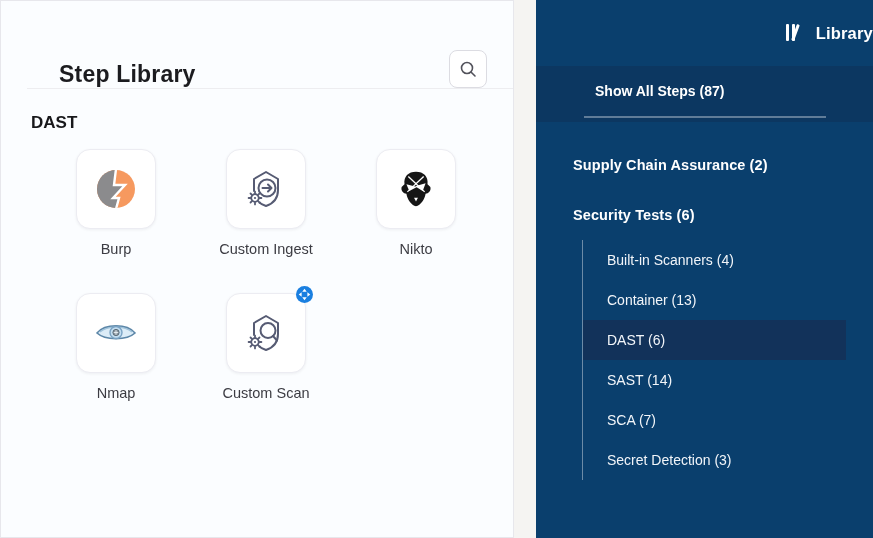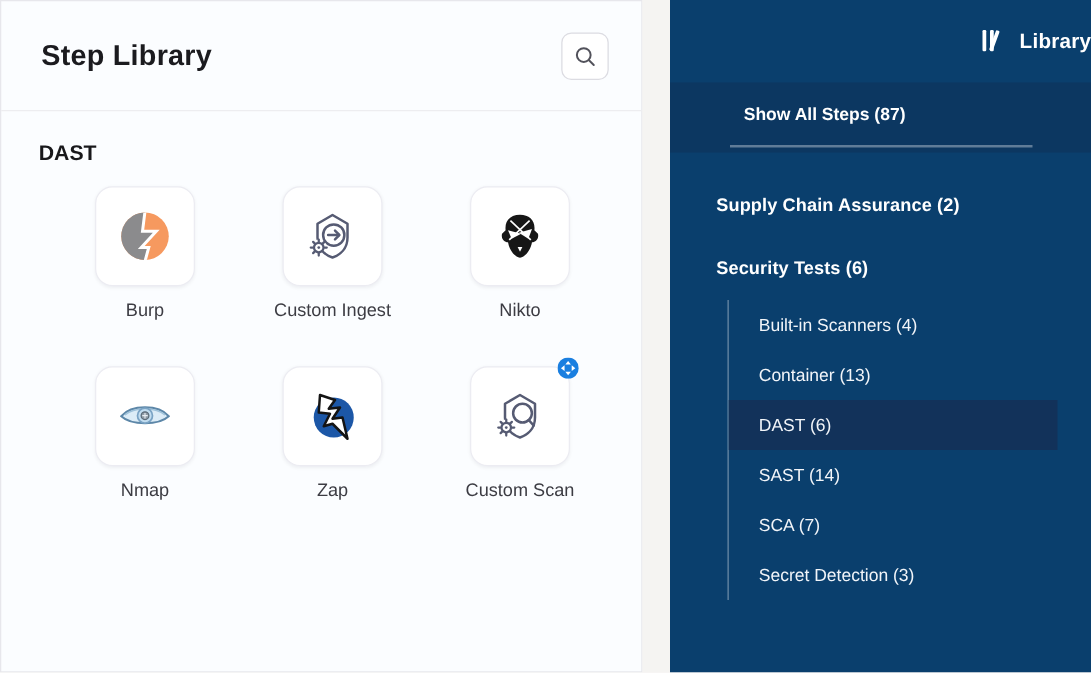--- a/index.html
+++ b/index.html
@@ -3,23 +3,23 @@
 <meta charset="utf-8">
 <style>
   * { margin:0; padding:0; box-sizing:border-box; }
   html,body { width:873px; height:538px; overflow:hidden;
     font-family:"Liberation Sans", sans-serif; background:#f5f4f2; }
   .app { display:flex; width:873px; height:538px; }
 
   
   .left-card { width:514px; height:538px; background:#fbfdff;
     border:1px solid #e7e7ec; flex:none; }
-  .left-header { height:88px; display:flex; align-items:center;
+  .left-header { height:88px; display:flex; align-items:flex-end;
     justify-content:space-between; padding:0 26px 0 32px;
-    border-bottom:1px solid #ededf0; }
+    border-bottom:1px solid #ededf0;margin-left:26px; }
   .page-title { font-size:23px; font-weight:700; color:#1b1b1f; letter-spacing:.2px; }
   .search-btn { width:38px; height:38px; background:#fff; border:1px solid #dcdce2;
     border-radius:8px; display:flex; align-items:center; justify-content:center;
     cursor:pointer; }
   .section-heading { margin:24px 0 0 30px; font-size:17px; font-weight:700; color:#18181b; }
   .tile-grid { margin:16px 0 4px 40px; display:grid;
     grid-template-columns:repeat(3,150px); row-gap:36px; }
   .tile-item { display:flex; flex-direction:column; align-items:center; }
   .tile { position:relative; width:80px; height:80px; background:#ffffff;
     border:1px solid #ececf2; border-radius:14px; display:flex; align-items:center;
@@ -149,31 +149,20 @@
               <circle cx="24" cy="23.5" r="6" fill="#c2ddf0" stroke="#7aa3c4" stroke-width="1.4"></circle>
               <circle cx="24" cy="23.5" r="3.1" fill="#8e9aa4" stroke="#5a6a77" stroke-width="1"></circle>
               <line x1="24" y1="21.3" x2="24" y2="25.7" stroke="#e8eef3" stroke-width=".9"></line>
               <line x1="21.8" y1="23.5" x2="26.2" y2="23.5" stroke="#e8eef3" stroke-width=".9"></line>
             </svg>
           </span>
         </div>
         <div class="tile-label">Nmap</div>
       </div>
 
-      <div class="tile-item">
-        <div class="tile">
-          <span>
-            <svg width="50" height="50" viewBox="0 0 50 50">
-              <circle cx="26" cy="26" r="16" fill="#1c57a7"></circle>
-              <polygon points="15,8 27,12 22,19 31,18 25,27 33,26 37,43 25,31 18,33 23,23 14,22" fill="#ffffff" stroke="#141414" stroke-width="2" stroke-linejoin="round"></polygon>
-            </svg>
-          </span>
-        </div>
-        <div class="tile-label">Zap</div>
-      </div>
 
       <div class="tile-item">
         <div class="tile">
           <span class="tile-badge">
             <svg width="17" height="17" viewBox="0 0 16 16">
               <circle cx="8" cy="8" r="8" fill="#1a7fe0"></circle>
               <polygon points="8,2.6 5.9,5.3 10.1,5.3" fill="#fff"></polygon>
               <polygon points="8,13.4 5.9,10.7 10.1,10.7" fill="#fff"></polygon>
               <polygon points="2.6,8 5.3,5.9 5.3,10.1" fill="#fff"></polygon>
               <polygon points="13.4,8 10.7,5.9 10.7,10.1" fill="#fff"></polygon>

